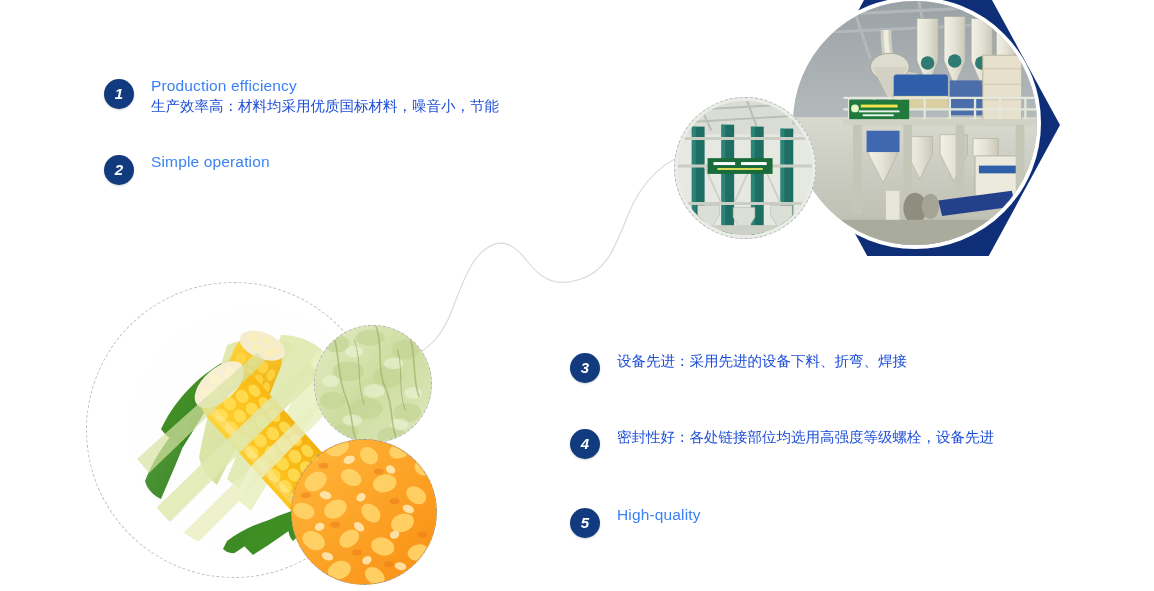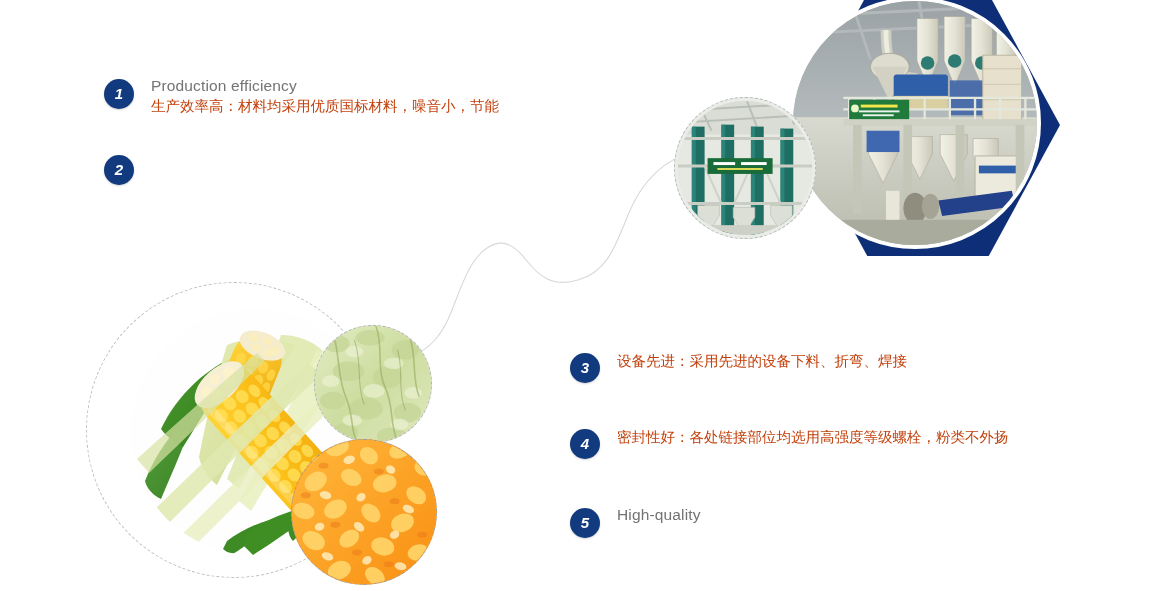--- a/index.html
+++ b/index.html
@@ -48,28 +48,28 @@
     text-align: center;
     flex: 0 0 30px;
     margin-top: 3px;
     box-shadow: 0 1px 2px rgba(0,0,0,0.18);
     letter-spacing: 0;
   }
   .feature-text {
     margin-left: 17px;
   }
   .feature-en {
-    color: #737373;
+    color: #3b82f6;
     font-size: 15.5px;
     line-height: 19px;
     letter-spacing: 0.15px;
     white-space: nowrap;
   }
   .feature-cn {
-    color: #c2410c;
+    color: #1d4ed8;
     font-size: 14.5px;
     line-height: 21px;
     margin-top: 1px;
     white-space: nowrap;
     font-family: "DejaVu Sans", "Liberation Sans", sans-serif;
   }
 
   
   .hex-group {
     position: absolute;
@@ -599,34 +599,35 @@
     <div class="badge">1</div>
     <div class="feature-text">
       <div class="feature-en">Production efficiency</div>
       <div class="feature-cn">生产效率高：材料均采用优质国标材料，噪音小，节能</div>
     </div>
   </div>
 
   <div class="feature-item" style="left:104px; top:152px;">
     <div class="badge">2</div>
     <div class="feature-text">
+      <div class="feature-en">Simple operation</div>
     </div>
   </div>
 
   <div class="feature-item" style="left:570px; top:350px;">
     <div class="badge">3</div>
     <div class="feature-text">
       <div class="feature-cn">设备先进：采用先进的设备下料、折弯、焊接</div>
     </div>
   </div>
 
   <div class="feature-item" style="left:570px; top:426px;">
     <div class="badge">4</div>
     <div class="feature-text">
-      <div class="feature-cn">密封性好：各处链接部位均选用高强度等级螺栓，粉类不外扬</div>
+      <div class="feature-cn">密封性好：各处链接部位均选用高强度等级螺栓，设备先进</div>
     </div>
   </div>
 
   <div class="feature-item" style="left:570px; top:505px;">
     <div class="badge">5</div>
     <div class="feature-text">
       <div class="feature-en">High-quality</div>
     </div>
   </div>
 

